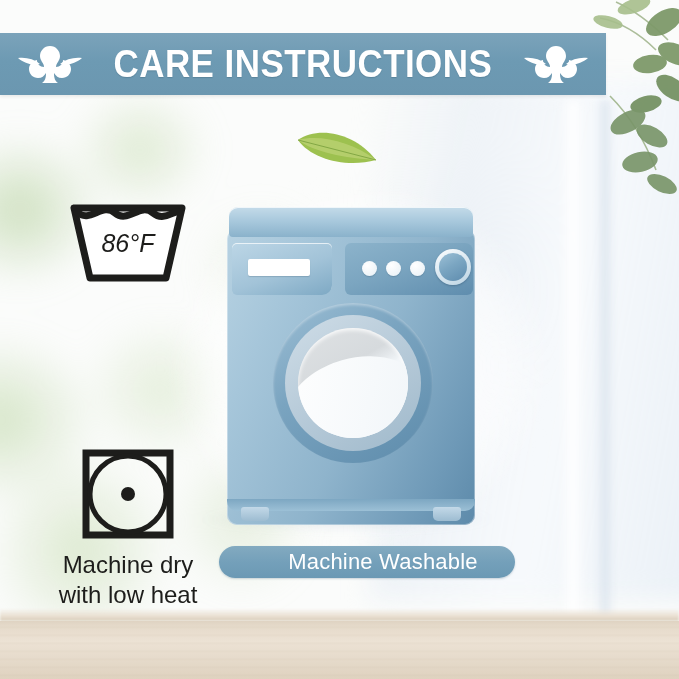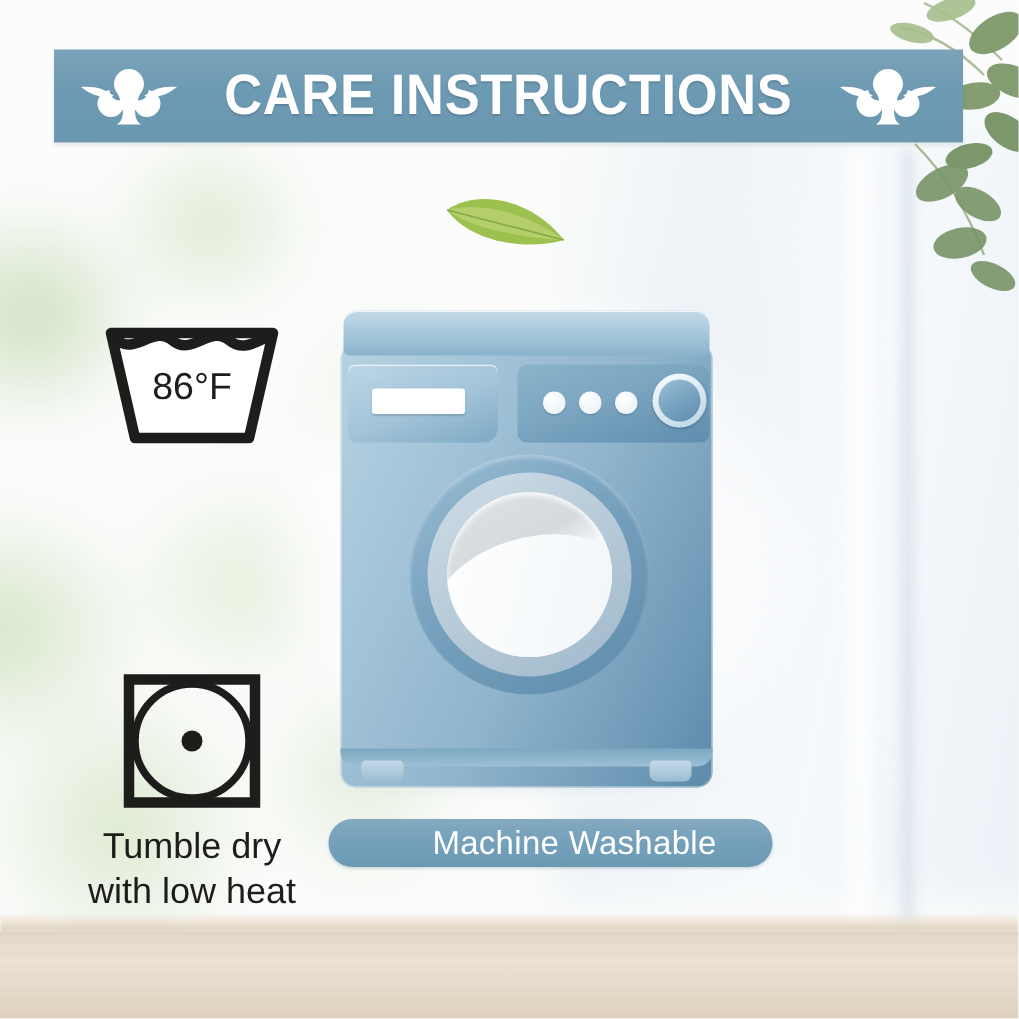--- a/index.html
+++ b/index.html
@@ -64,21 +64,20 @@
       rgba(180,160,135,0) 0px, rgba(180,160,135,0) 5px,
       rgba(180,160,135,.18) 6px, rgba(180,160,135,0) 8px);
     filter:blur(.6px);
   }
 
   
   .banner{
     position:absolute;left:0;top:33px;width:606px;height:62px;
     background:linear-gradient(180deg,#7ba3ba 0%,#6d9ab3 45%,#6b97b0 100%);
     box-shadow:0 2px 3px rgba(0,0,0,.07);
-    margin-left:36px;
   }
   .banner-inner{
     position:absolute;inset:0;display:flex;align-items:center;justify-content:center;gap:14px;
   }
   .banner-title{
     color:#ffffff;font-size:38px;font-weight:bold;letter-spacing:.5px;
     transform:scaleX(.92);transform-origin:center;white-space:nowrap;
     text-shadow:0 1px 1px rgba(40,70,90,.25);
   }
   .flourish{width:66px;height:44px;flex:0 0 auto;}
@@ -89,21 +88,21 @@
   .foliage-tr{position:absolute;left:576px;top:-8px;width:112px;height:140px;}
   .foliage-tr2{position:absolute;left:600px;top:92px;width:88px;height:120px;}
 
   
   .care{position:absolute;text-align:center;}
   .care .icon{display:flex;align-items:center;justify-content:center;}
   .care .cap{
     color:#1d1d1b;font-size:24px;line-height:30px;white-space:pre-line;margin-top:8px;
   }
 
-  #care-wash{left:10px;top:208px;width:236px;}
+  #care-wash{left:10px;top:194px;width:236px;font-style:italic;}
   #care-bleach{left:436px;top:196px;width:236px;}
   #care-dry{left:10px;top:446px;width:236px;}
   #care-iron{left:436px;top:446px;width:236px;}
 
   
   .machine{position:absolute;left:227px;top:207px;width:248px;height:318px;}
   .m-body{
     position:absolute;left:0;top:22px;width:248px;height:296px;border-radius:10px;
     background:linear-gradient(115deg,#b7d2e2 0%,#a6c6da 22%,#8fb4cc 55%,#6e99b7 85%,#5d8aaa 100%);
     box-shadow:inset 0 0 0 1px rgba(255,255,255,.35);
@@ -277,21 +276,21 @@
 
 
   <div class="care" id="care-dry">
     <div class="icon">
       <svg width="110" height="96" viewBox="0 0 110 96">
         <rect x="13" y="7" width="84" height="82" fill="none" stroke="#1d1d1b" stroke-width="7"></rect>
         <circle cx="55" cy="48" r="38" fill="none" stroke="#1d1d1b" stroke-width="5"></circle>
         <circle cx="55" cy="48" r="7" fill="#1d1d1b"></circle>
       </svg>
     </div>
-    <div class="cap">Tumble dry
+    <div class="cap">Machine dry
 with low heat</div>
   </div>
 
 
   <div class="m-shadow"></div>
   <div class="machine">
     <div class="m-body"></div>
     <div class="m-top"></div>
 
     <div class="m-drawer">

